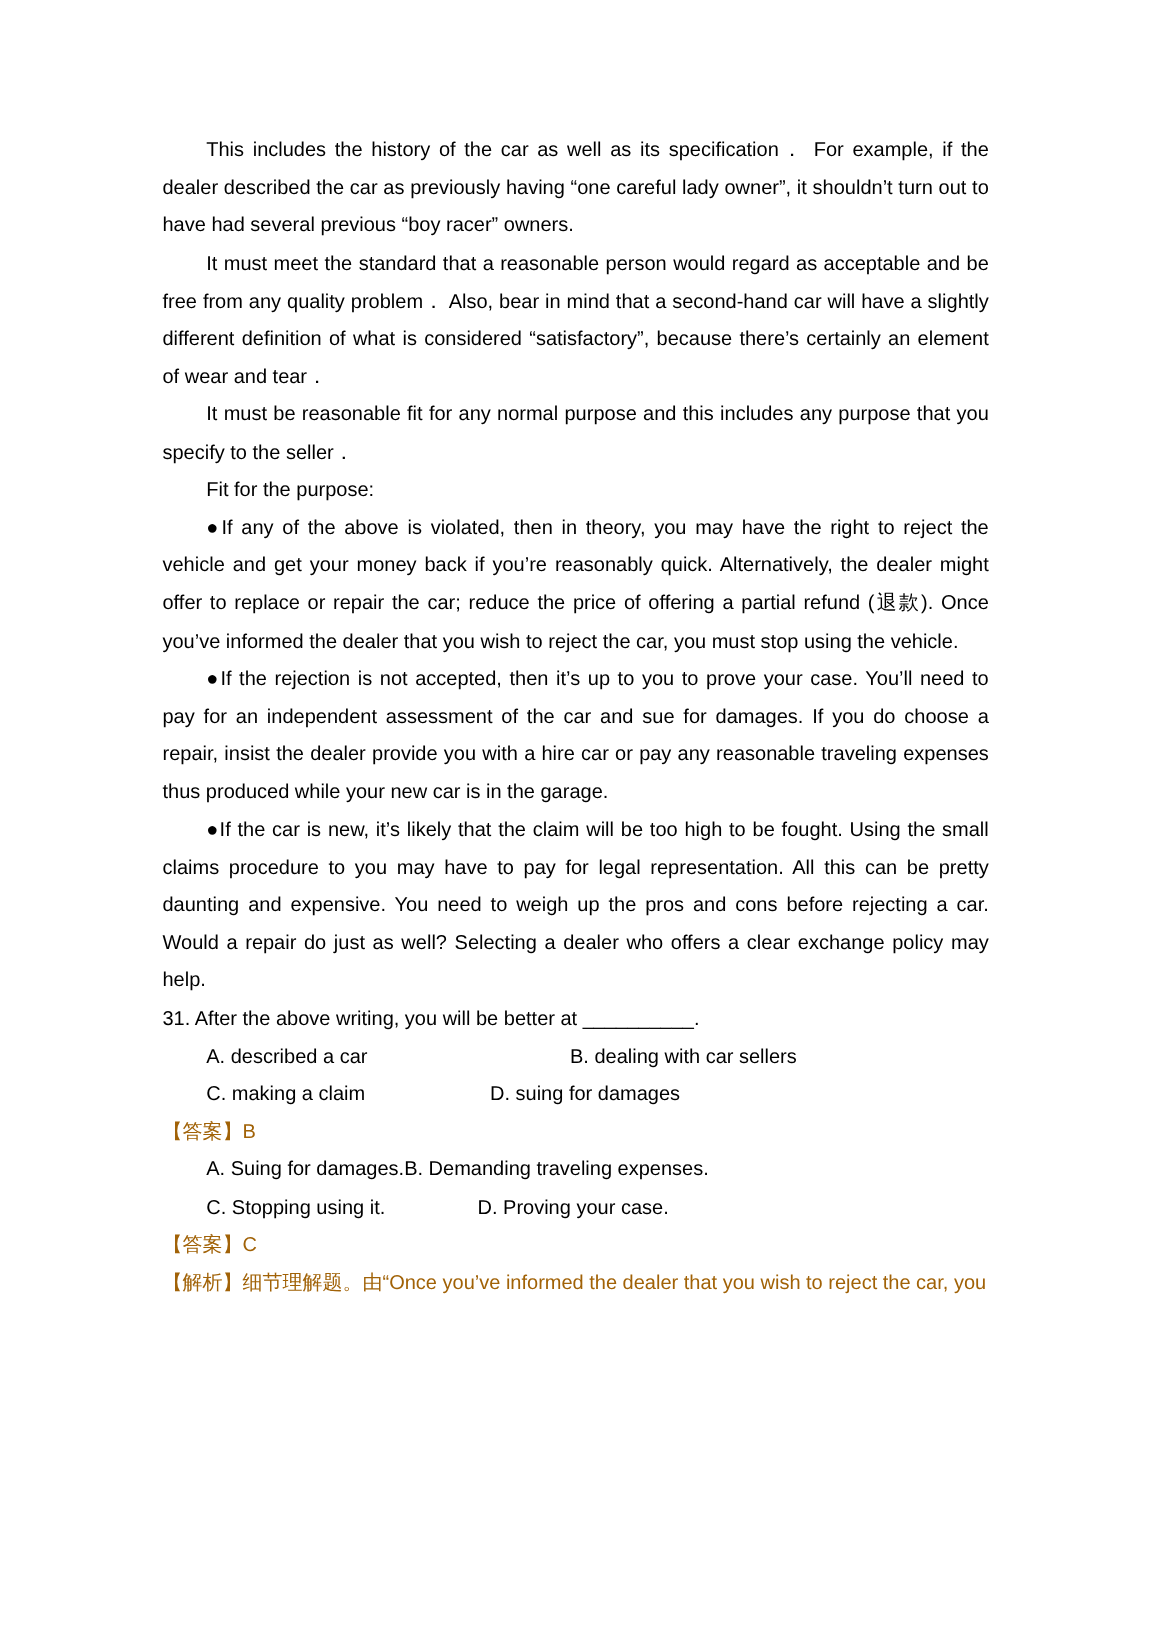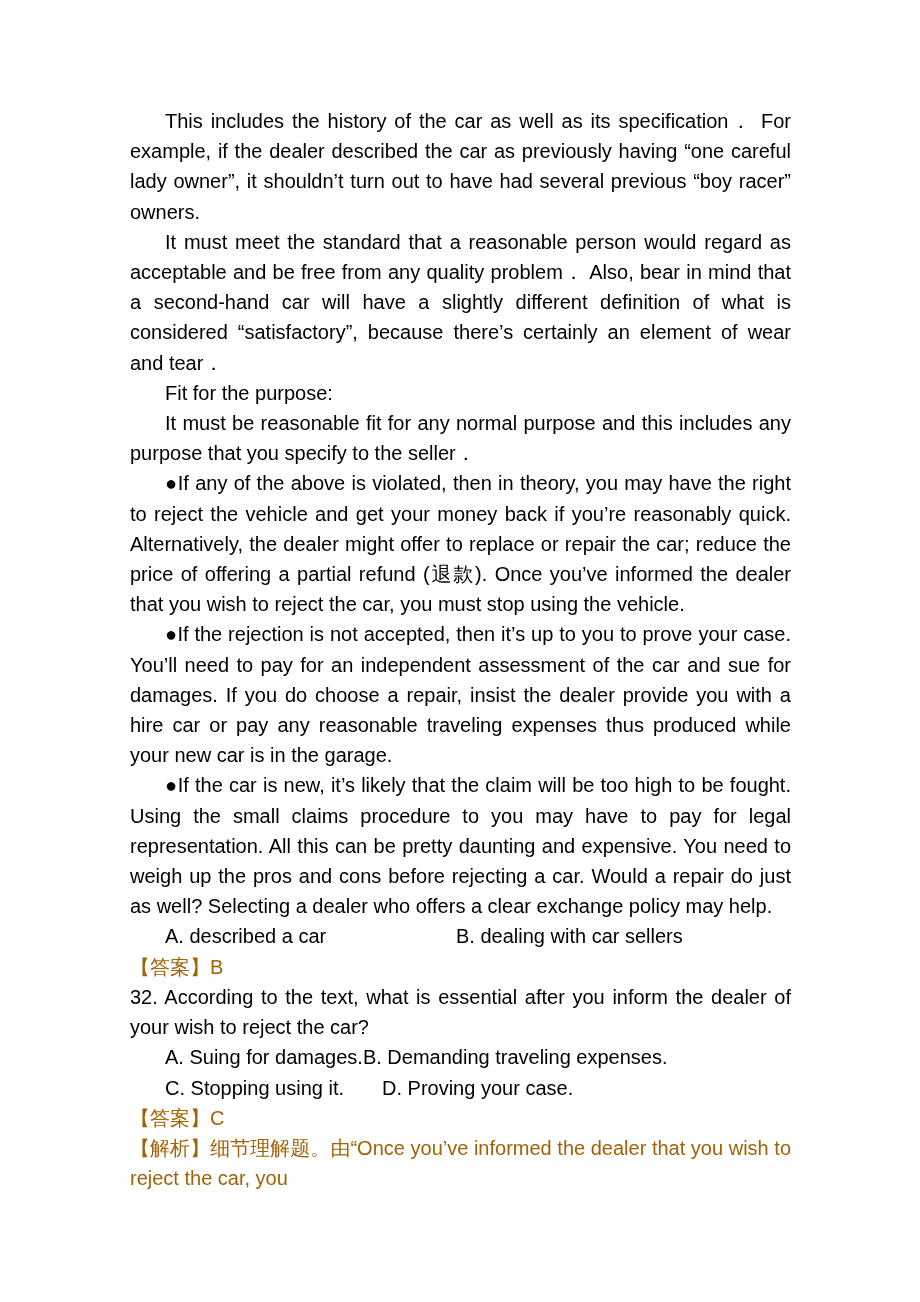--- a/index.html
+++ b/index.html
@@ -12,21 +12,21 @@
   .page {
     position: relative;
     width: 920px; height: 1302px;
     background: #ffffff;
     overflow: hidden;
   }
   .content {
     position: absolute;
     left: 130px; top: 106px;
     width: 661px;
-    font-size: 20px;
+    font-size: 16px;
     line-height: 30.2px;
     color: #000000;
   }
   .para { margin: 0; }
   .justify { text-align: justify; }
   .indent { text-indent: 35px; }
   .options-row { padding-left: 35px; white-space: nowrap; }
   .opt { display: inline-block; }
   .q31-a { min-width: 291px; }
   .q31-c { min-width: 227px; }
@@ -39,38 +39,39 @@
 <body>
 
 <div class="page">
   <div class="content">
 
     <p class="para justify indent">This includes the history of the car as well as its specification． For example, if the dealer described the car as previously having “one careful lady owner”, it shouldn’t turn out to have had several previous “boy racer” owners.</p>
 
 
     <p class="para justify indent">It must meet the standard that a reasonable person would regard as acceptable and be free from any quality problem． Also, bear in mind that a second-hand car will have a slightly different definition of what is considered “satisfactory”, because there’s certainly an element of wear and tear．</p>
 
+    <p class="para justify indent">It must be reasonable fit for any normal purpose and this includes any purpose that you specify to the seller．</p>
+
     <p class="para indent">Fit for the purpose:</p>
-
-    <p class="para justify indent">It must be reasonable fit for any normal purpose and this includes any purpose that you specify to the seller．</p>
 
     <p class="para justify indent">●If any of the above is violated, then in theory, you may have the right to reject the vehicle and get your money back if you’re reasonably quick. Alternatively, the dealer might offer to replace or repair the car; reduce the price of offering a partial refund (退款). Once you’ve informed the dealer that you wish to reject the car, you must stop using the vehicle.</p>
 
     <p class="para justify indent">●If the rejection is not accepted, then it’s up to you to prove your case. You’ll need to pay for an independent assessment of the car and sue for damages. If you do choose a repair, insist the dealer provide you with a hire car or pay any reasonable traveling expenses thus produced while your new car is in the garage.</p>
 
     <p class="para justify indent"><span>●If the car is new, it’s likely that the claim will be too high to be fought. Using the small claims procedure to you may have to pay for legal representation. All this can be pretty </span><span class="uword">daunting</span><span> and expensive. You need to weigh up the pros and cons before rejecting a car. Would a repair do just as well? Selecting a dealer who offers a clear exchange policy may help.</span></p>
 
+    <p class="para justify">31. After the above writing, you will be better at __________.</p>
 
     <p class="para options-row"><span class="opt q31-a">A. described a car</span><span>B. dealing with car sellers</span></p>
 
+    <p class="para options-row"><span class="opt q31-c">C. making a claim</span><span>D. suing for damages</span></p>
 
     <p class="para red">【答案】B</p>
 
 
-    <p class="para justify">32. According to the text, what is essential after you inform the dealer of your wish to reject the car?</p>
 
     <p class="para options-row"><span class="opt q32-a">A. Suing for damages.</span><span>B. Demanding traveling expenses.</span></p>
 
     <p class="para options-row"><span class="opt q32-c">C. Stopping using it.</span><span>D. Proving your case.</span></p>
 
     <p class="para red">【答案】C</p>
 
     <p class="para justify red">【解析】细节理解题。由“Once you’ve informed the dealer that you wish to reject the car, you</p>
 
   </div>

